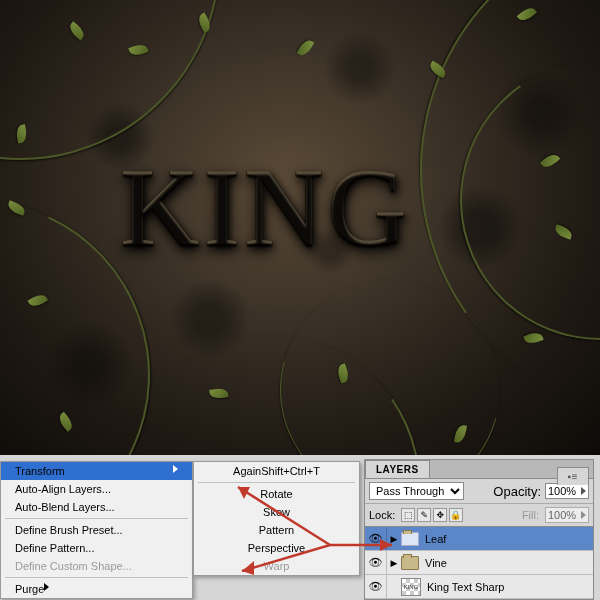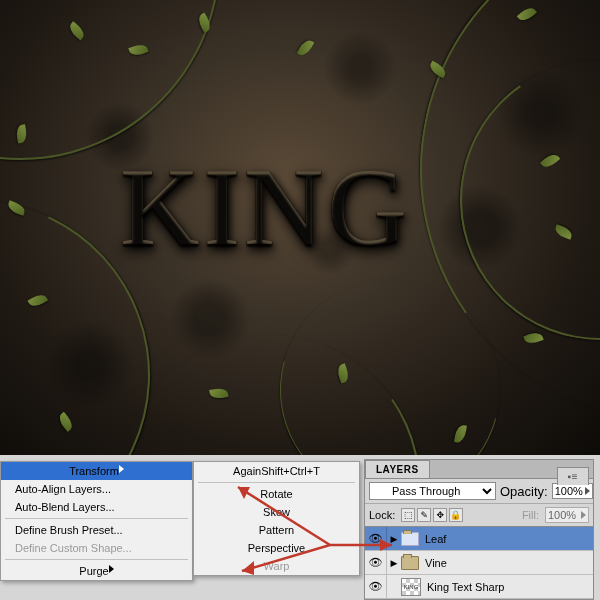--- a/index.html
+++ b/index.html
@@ -23,31 +23,31 @@
 .v1{width:400px;height:400px;top:-240px;left:-180px;transform:rotate(30deg)}
 .v2{width:350px;height:350px;top:200px;left:-200px;transform:rotate(-20deg)}
 .v3{width:500px;height:500px;top:-80px;right:-320px;transform:rotate(190deg)}
 .v4{width:280px;height:280px;top:60px;right:-140px;transform:rotate(100deg)}
 .v5{width:300px;height:300px;bottom:-180px;left:120px;transform:rotate(10deg)}
 .v6{width:220px;height:220px;top:280px;left:280px;transform:rotate(60deg);border-width:1.5px}
 .leaf{position:absolute;width:18px;height:10px;background:linear-gradient(140deg,#7a8f3d,#4d6021);border-radius:0 70% 0 70%;transform-origin:left center;box-shadow:0 1px 2px rgba(0,0,0,.6)}
 .bottom-area{position:absolute;top:455px;left:0;width:600px;height:145px;background:#d6d6d6}
 .menu1{position:absolute;top:6px;left:0;width:193px;background:#f0f0f0;border:1px solid #9a9a9a;box-shadow:2px 2px 4px rgba(0,0,0,.3)}
 .menu1 .item{padding:3px 14px;white-space:nowrap}
-.menu1 .item.sel{background:#2f6fcf;color:#fff;display:flex;justify-content:center}
+.menu1 .item.sel{background:#2f6fcf;color:#fff;display:flex;justify-content:space-between}
 .menu1 hr{border:none;border-top:1px solid #c0c0c0;margin:2px 4px}
 .menu2{position:absolute;top:6px;left:193px;width:167px;background:#f0f0f0;border:1px solid #9a9a9a;box-shadow:2px 2px 4px rgba(0,0,0,.3)}
 .menu2 .item{padding:3px 14px;white-space:nowrap;display:flex;justify-content:center}
 .menu2 .item.disabled{color:#9a9a9a}
 .menu2 hr{border:none;border-top:1px solid #c0c0c0;margin:2px 4px}
 .layers{position:absolute;top:4px;right:6px;width:230px;background:#d6d6d6;border:1px solid #8a8a8a}
 .layers .tab{background:#b8b8b8;padding:0}
 .layers .tab span{display:inline-block;background:#d6d6d6;padding:3px 10px;border:1px solid #8a8a8a;border-bottom:none;font-weight:bold;letter-spacing:.5px;font-size:10px}
 .layers .row1{display:flex;align-items:center;padding:3px 4px;gap:4px;border-top:1px solid #8a8a8a}
-.layers select{font-size:11px;border:1px solid #8a8a8a;background:#fff;padding:1px 18px}
+.layers select{font-size:11px;border:1px solid #8a8a8a;background:#fff;padding:1px 2px}
 .layers .pct{width:44px;border:1px solid #8a8a8a;background:#fff;padding:1px 2px;font-size:10px;display:inline-flex;justify-content:space-between;align-items:center}
 .layers .lockrow{display:flex;align-items:center;padding:3px 4px;gap:6px;font-size:10px;border-top:1px solid #aaa;color:#555}
 .layers .lockicons span{display:inline-block;width:14px;height:14px;border:1px solid #999;margin-right:2px;background:#e8e8e8;font-size:9px;text-align:center;line-height:12px}
 .layers .list{background:#e8e8e8;border-top:1px solid #8a8a8a}
 .layers .layer{display:flex;align-items:center;height:24px;border-bottom:1px solid #bdbdbd}
 .layers .layer.sel{background:#5b86c7;color:#fff}
 .layers .eye{width:22px;text-align:center;border-right:1px solid #bdbdbd;height:100%;display:flex;align-items:center;justify-content:center}
 .layers .layer.sel .eye{border-right-color:#4a6fa8}
 .layers .tw{width:14px;text-align:center;font-size:9px}
 .layers .folder{width:18px;height:14px;background:#c9b98a;border:1px solid #8a7a4a;border-radius:1px;margin-right:6px;position:relative}
@@ -97,23 +97,24 @@
 
   <div class="menu1">
     <div class="item sel">
         <span>Transform</span>
         <span class="tri w"></span>
       </div>
     <div class="item">Auto-Align Layers...</div>
     <div class="item">Auto-Blend Layers...</div>
     <hr>
     <div class="item">Define Brush Preset...</div>
+    <div class="item">Define Pattern...</div>
     <div class="item disabled" style="color:#9a9a9a">Define Custom Shape...</div>
     <hr>
-    <div class="item" style="display:flex;justify-content:center">
+    <div class="item" style="display:flex;justify-content:flex-start">
         <span>Purge</span>
         <span class="tri"></span>
       </div>
   </div>
 
   <div class="menu2">
     <div class="item">
         <span>Again</span>
         <span>Shift+Ctrl+T</span>
       </div>

